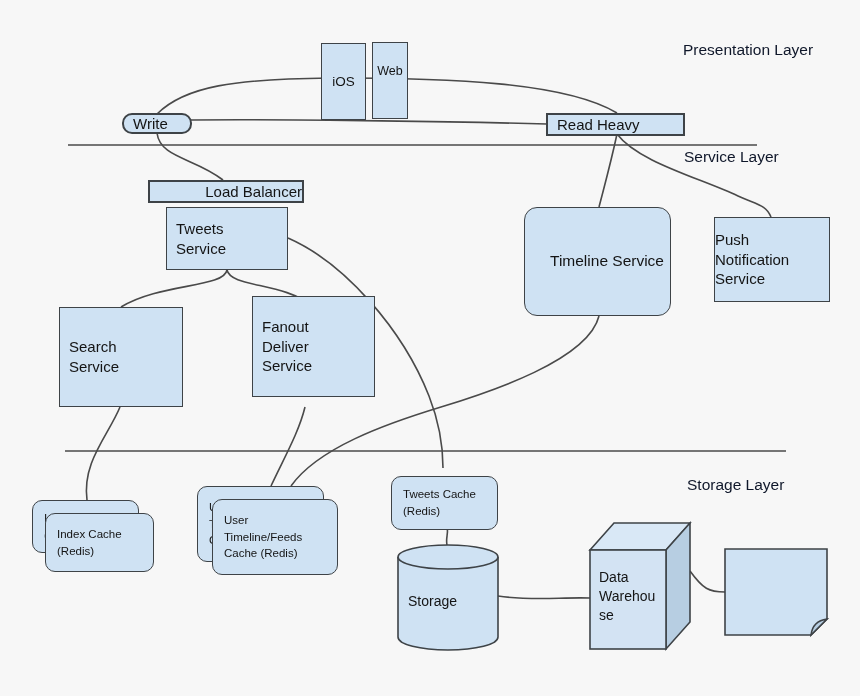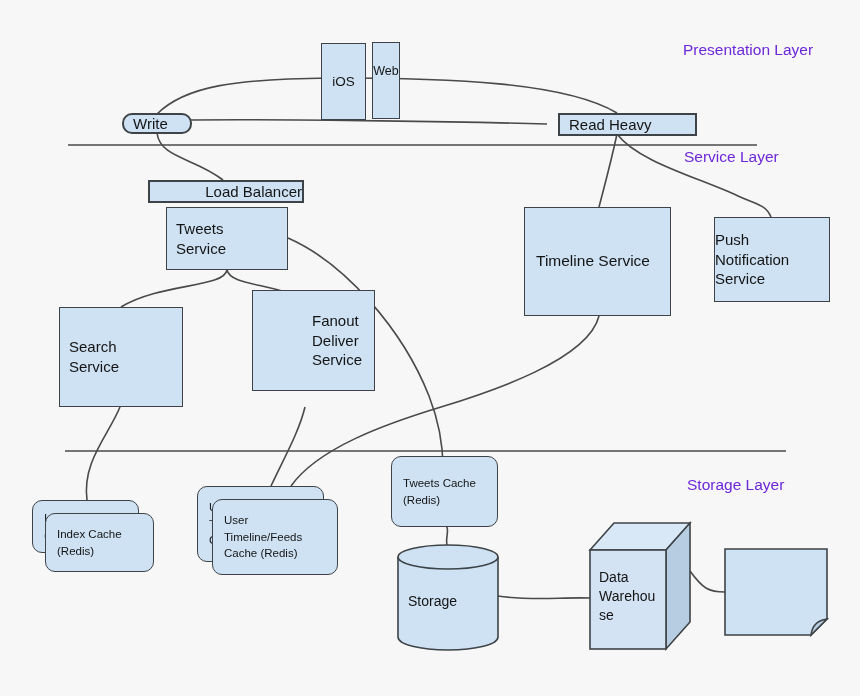--- a/index.html
+++ b/index.html
@@ -18,21 +18,21 @@
   .box .txt{display:block;}
   .box.thick{border-width:2px;}
   .box.center{justify-content:center;padding-left:0;text-align:center;}
   .cache{
     border-radius:10px;border-width:1.4px;
     font-size:11.5px;line-height:1.45;padding-left:11px;overflow:hidden;
   }
   .cache.back{z-index:1;}
   .cache.front{z-index:2;}
   .freelabel{
-    position:absolute;font-size:15.5px;color:#6d28d9;z-index:3;white-space:nowrap;
+    position:absolute;font-size:15.5px;color:#0f172a;z-index:3;white-space:nowrap;
   }
   .shape-label{
     position:absolute;z-index:3;font-size:14px;line-height:1.35;color:#141414;
     overflow-wrap:anywhere;
   }
 </style>
 </head>
 <body>
 
 <div id="canvas">
@@ -76,63 +76,63 @@
     </g>
   </svg>
 
   <div class="freelabel" style="left:683px;top:41px;">Presentation Layer</div>
   <div class="freelabel" style="left:684px;top:148px;">Service Layer</div>
   <div class="freelabel" style="left:687px;top:476px;">Storage Layer</div>
 
   <div class="box center" style="left:321px;top:43px;width:45px;height:77px;font-size:13.5px;">
     <span class="txt">iOS</span>
   </div>
-  <div class="box center" style="left:372px;top:42px;width:28px;height:77px;font-size:12.5px;align-items:flex-start;text-align:center;">
+  <div class="box center" style="left:372px;top:42px;width:36px;height:77px;font-size:12.5px;align-items:flex-start;text-align:center;">
     <span class="txt" style="margin-top:20px;">Web</span>
   </div>
   <div class="box thick" style="left:122px;top:113px;width:70px;height:21px;font-size:15px;border-radius:10px;">
     <span class="txt">Write</span>
   </div>
-  <div class="box thick" style="left:558px;top:113px;width:139px;height:23px;font-size:15px;text-align:right;">
+  <div class="box thick" style="left:546px;top:113px;width:139px;height:23px;font-size:15px;text-align:right;">
     <span class="txt">Read Heavy</span>
   </div>
 
   <div class="box thick" style="left:148px;top:180px;width:156px;height:23px;font-size:15px;justify-content:flex-end;">
     <span class="txt">Load Balancer</span>
   </div>
   <div class="box" style="left:59px;top:307px;width:124px;height:100px;">
     <span class="txt" style="width:62px;">Search Service</span>
   </div>
   <div class="box" style="left:166px;top:207px;width:122px;height:63px;">
     <span class="txt" style="width:62px;">Tweets Service</span>
   </div>
-  <div class="box" style="left:252px;top:290px;width:123px;height:101px;justify-content:flex-end;">
+  <div class="box" style="left:252px;top:296px;width:123px;height:101px;">
     <span class="txt" style="width:62px;">Fanout Deliver Service</span>
   </div>
-  <div class="box" style="left:524px;top:207px;width:147px;height:109px;font-size:15.5px;padding-left:11px;">
+  <div class="box" style="left:524px;top:207px;width:147px;height:109px;font-size:15.5px;padding-left:25px;border-radius:13px;">
     <span class="txt">Timeline Service</span>
   </div>
   <div class="box" style="left:714px;top:217px;width:116px;height:85px;padding-left:0;">
     <span class="txt" style="width:86px;">Push Notification Service</span>
   </div>
 
   <div class="box cache back" style="left:32px;top:500px;width:107px;height:53px;">
     <span class="txt" style="width:78px;">Index Cache (Redis)</span>
   </div>
   <div class="box cache front" style="left:45px;top:513px;width:109px;height:59px;">
     <span class="txt" style="width:78px;">Index Cache (Redis)</span>
   </div>
 
   <div class="box cache back" style="left:197px;top:486px;width:127px;height:76px;">
     <span class="txt" style="width:96px;">User Timeline/Feeds Cache (Redis)</span>
   </div>
   <div class="box cache front" style="left:212px;top:499px;width:126px;height:76px;">
     <span class="txt" style="width:96px;">User Timeline/Feeds Cache (Redis)</span>
   </div>
 
-  <div class="box cache front" style="left:391px;top:456px;width:107px;height:71px;">
+  <div class="box cache front" style="left:391px;top:476px;width:107px;height:54px;">
     <span class="txt" style="width:80px;">Tweets Cache (Redis)</span>
   </div>
 
   <div class="shape-label" style="left:408px;top:592px;width:70px;">Storage</div>
   <div class="shape-label" style="left:599px;top:568px;width:62px;">Data Warehouse</div>
 
 </div>
 
 </body></html>

